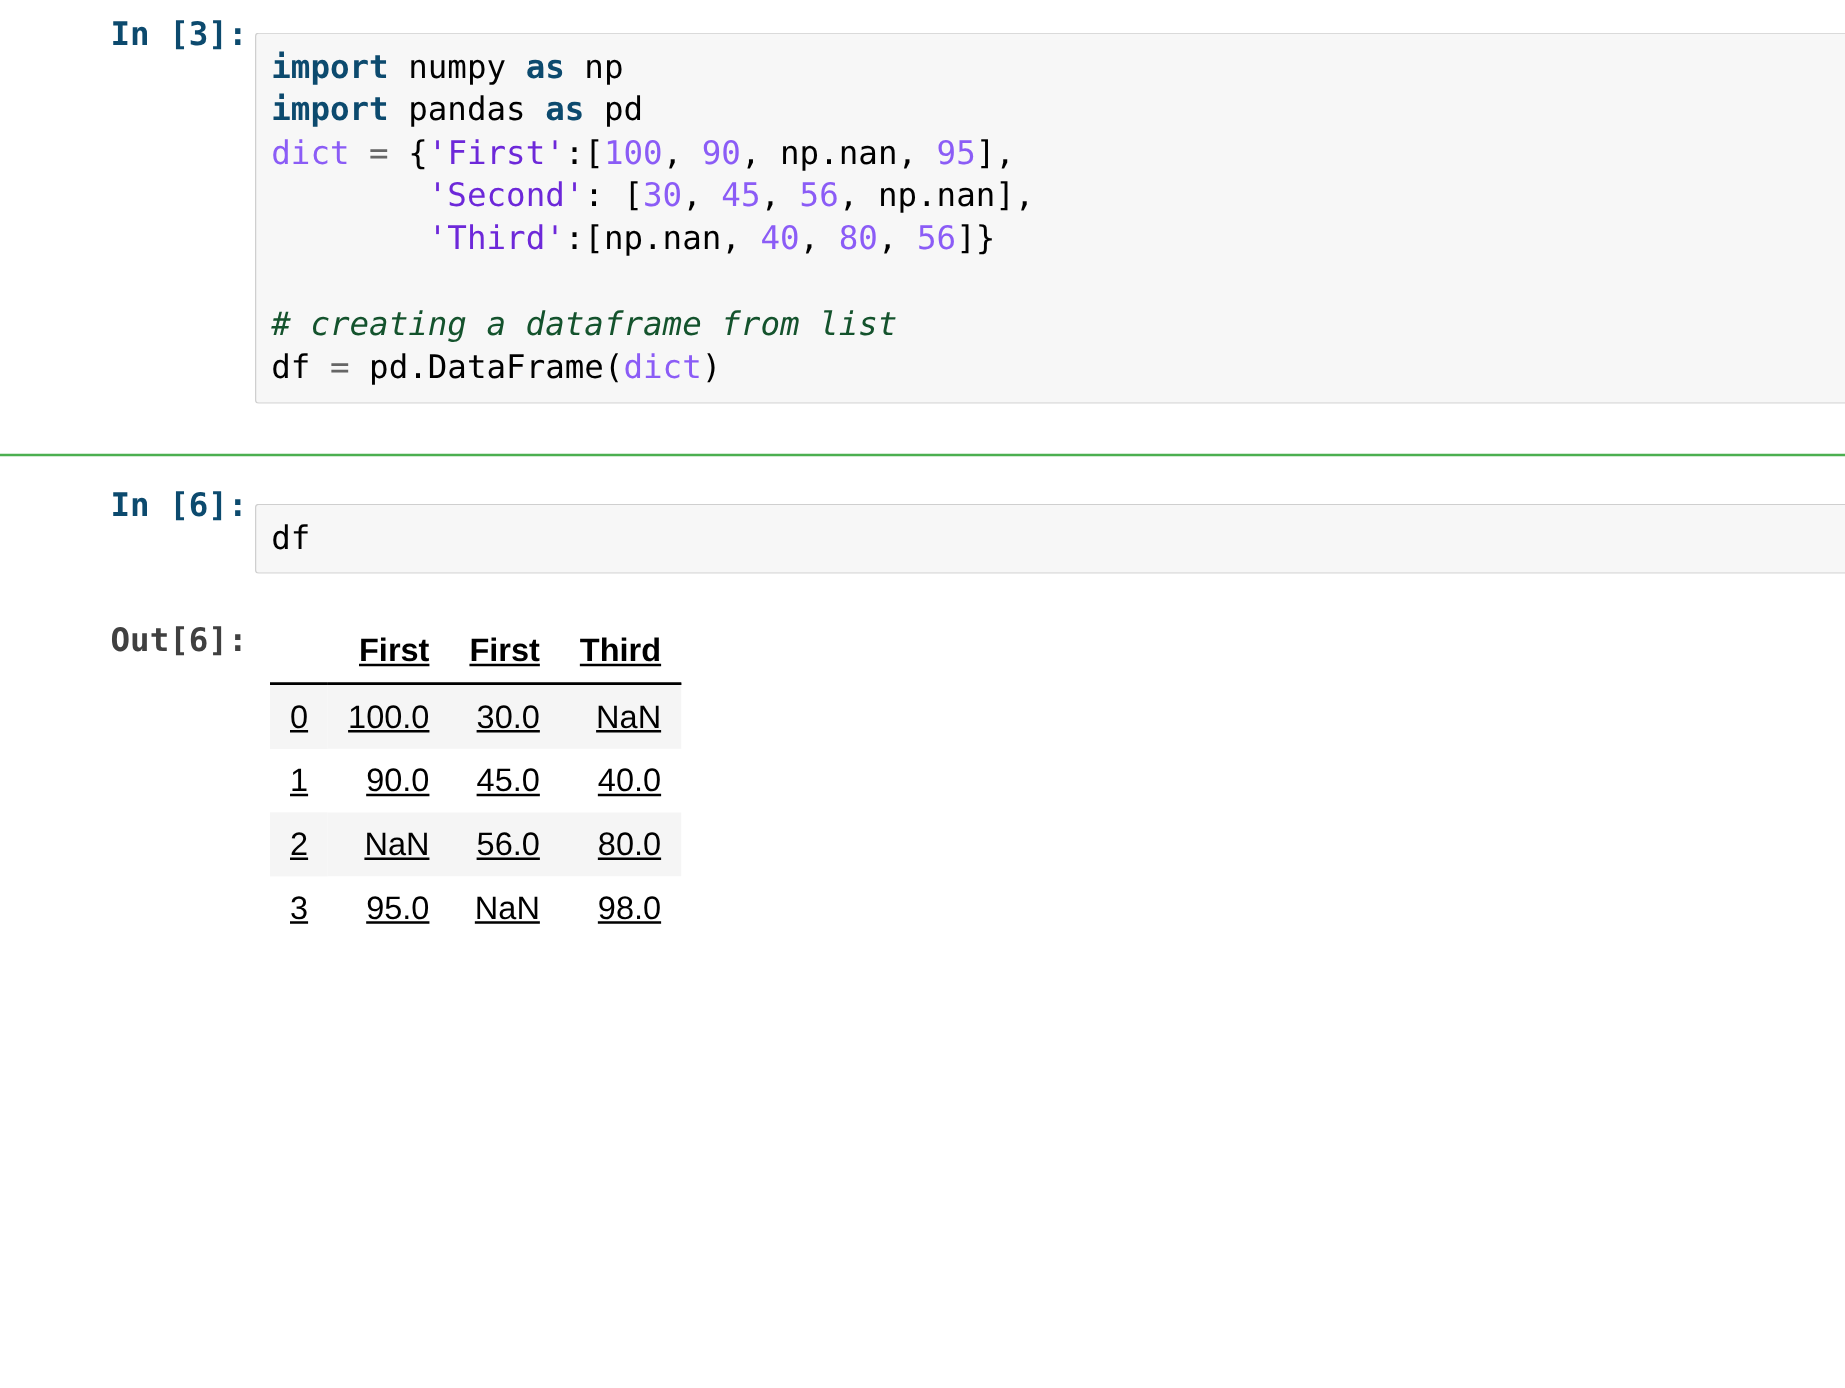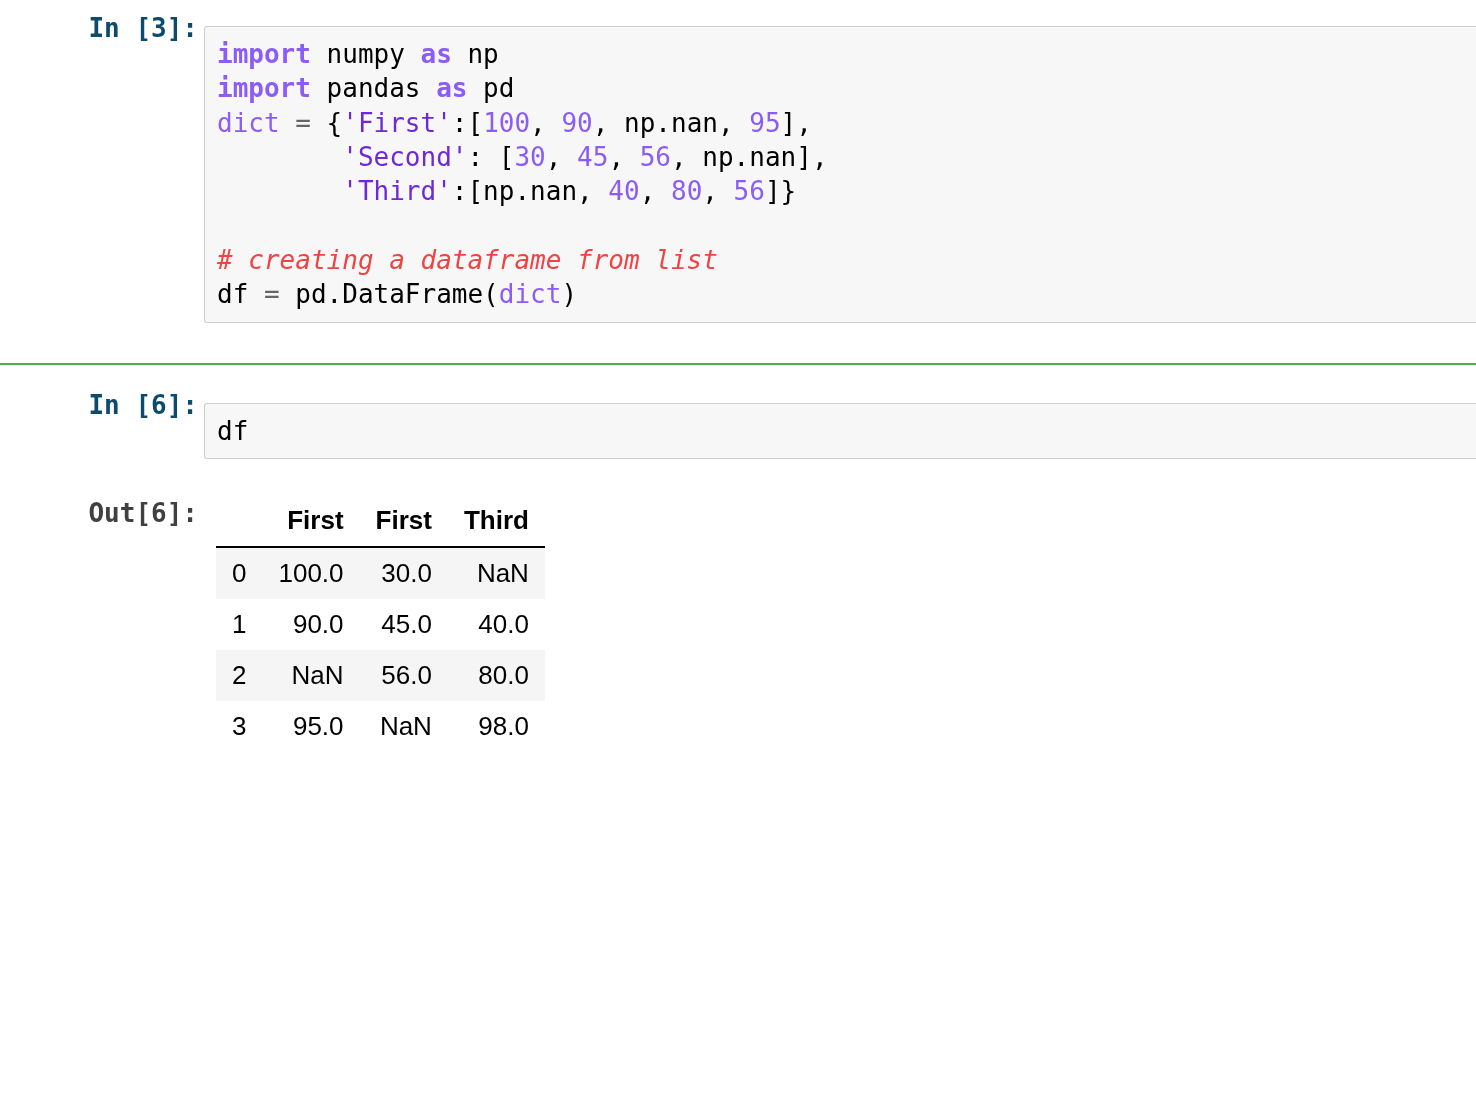--- a/index.html
+++ b/index.html
@@ -32,42 +32,43 @@
     border-radius: 3px 0 0 3px;
     padding: 10px 12px;
     font-family: "Menlo", "Consolas", monospace;
     font-size: 26px;
     line-height: 1.32;
     white-space: pre;
     overflow: hidden;
   }
   .selected-bar { height: 2px; background: #4caf50; margin: 14px 0 12px 0; }
   
-  .kw { color: #8b5cf6; font-weight: bold; text-align: center; }
+  .kw { color: #0c4a6e; font-weight: bold; text-align: center; }
   .op { color: #666666; }
   .str { color: #6d28d9; }
   .num { color: #8b5cf6; }
-  .cmt { color: #ef4444; font-style: italic; }
+  .cmt { color: #14532d; font-style: italic; }
   .bi { color: #8b5cf6; }
 
   .output-area {
     flex: 1;
     padding: 10px 12px 0 12px;
     font-family: -apple-system, "Helvetica Neue", Arial, sans-serif;
     font-size: 26px;
   }
   table.df {
     border-collapse: collapse;
     font-family: -apple-system, "Helvetica Neue", Arial, sans-serif;
     font-size: 26px;
   }
   table.df th, table.df td {
     padding: 10px 16px;
     text-align: right;
     border: none;
+    text-decoration: underline;
   }
   table.df thead th {
     font-weight: bold;
     border-bottom: 2px solid #000;
   }
   table.df thead th.corner {
     border-bottom: 2px solid #000;
   }
   table.df tbody tr:nth-child(odd) {
     background: #f5f5f5;

